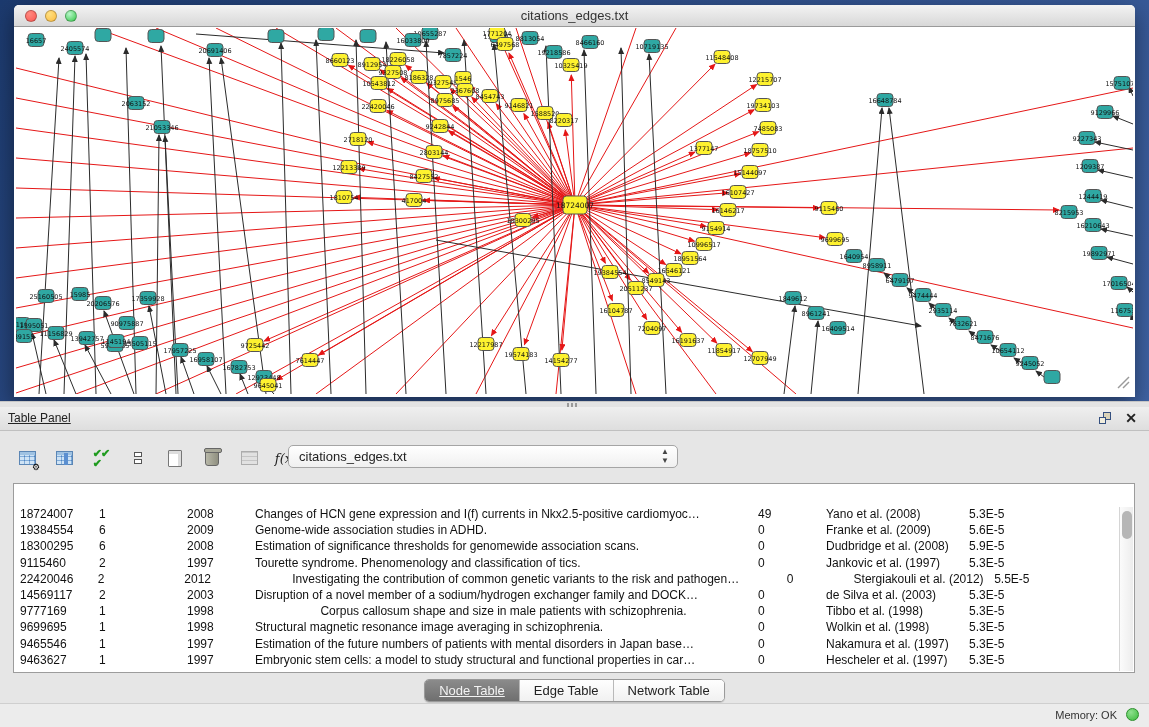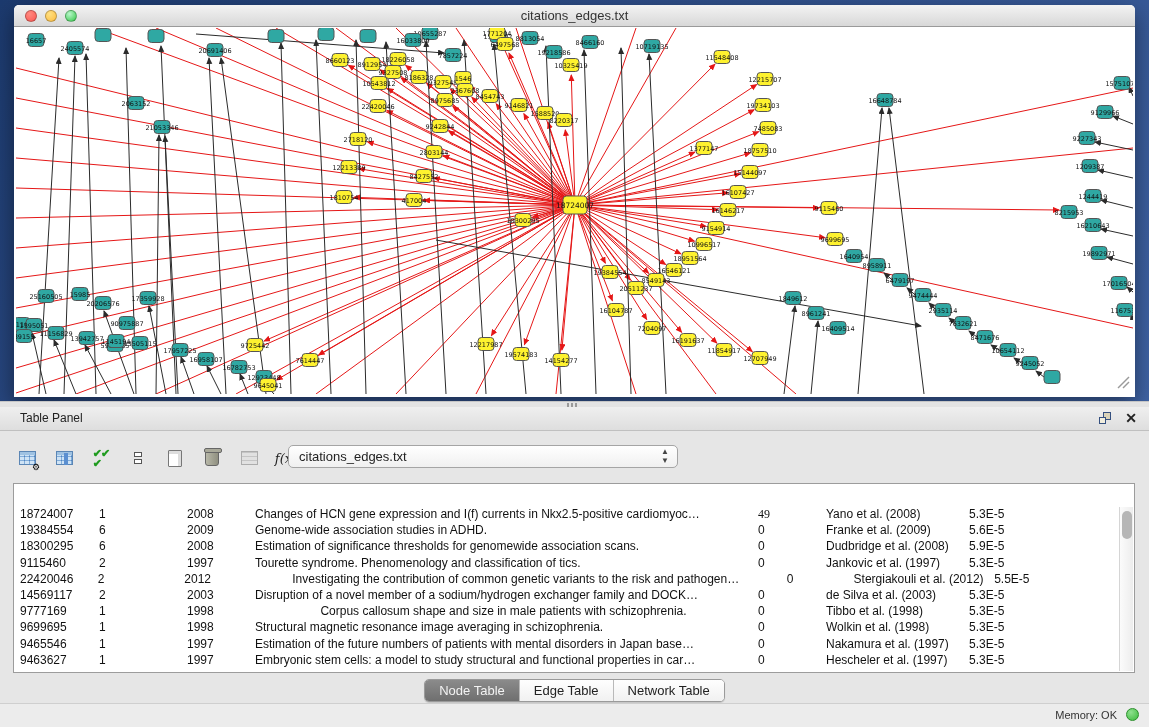--- a/index.html
+++ b/index.html
@@ -24,21 +24,21 @@
 
   
   .splitter { position:absolute; left:0; top:401px; width:1149px; height:6px; background:#e3e3e3; border-top:1px solid #c6c6c6; }
   .splitter .grip { position:absolute; left:567px; top:1px; width:12px; height:4px;
     background:repeating-linear-gradient(90deg,#9a9a9a 0 2px,transparent 2px 4px); }
 
   
   .table-panel { position:absolute; left:0; top:407px; width:1149px; height:296px; background:#e6e6e6; }
   .panel-header { position:absolute; left:0; top:0; width:100%; height:24px;
     background:linear-gradient(#efefef,#dedede); border-bottom:1px solid #c0c0c0; }
-  .panel-title { position:absolute; left:20px; top:4px; font-size:12px; color:#222; }
+  .panel-title { position:absolute; left:8px; top:4px; font-size:12px; color:#222;text-decoration:underline; }
   .float-icon { position:absolute; right:36px; top:5px; width:14px; height:13px; cursor:pointer; }
   .float-icon .sq1 { position:absolute; left:4px; top:0; width:8px; height:8px; border:1px solid #35507f; background:#d9d2b8; }
   .float-icon .sq2 { position:absolute; left:0; top:5px; width:7px; height:7px; border:1px solid #35507f; background:#f2eedd; }
   .close-icon { position:absolute; right:12px; top:3px; font-size:14px; font-weight:bold; color:#222; cursor:pointer; }
 
   .toolbar { position:absolute; left:14px; top:36px; height:30px; display:flex; align-items:center; gap:11px; }
   .tbtn { width:26px; height:26px; display:flex; align-items:center; justify-content:center; position:relative; cursor:pointer; }
   .grid-ic { width:17px; height:14px; border:1px solid #5b86b5; background:
     linear-gradient(#cfe3f5,#cfe3f5), repeating-linear-gradient(0deg,#fff 0 3px,#9fc2e2 3px 4px),
     repeating-linear-gradient(90deg,transparent 0 4px,#9fc2e2 4px 5px); background-blend-mode:multiply; position:relative; }
@@ -67,21 +67,21 @@
   .t-row { display:flex; height:16.2px; }
   .t-row .tc { font-size:12px; color:#111; line-height:16px; padding-left:6px;
     overflow:hidden; white-space:nowrap; cursor:default; }
   .vscroll { position:absolute; right:1px; top:23px; width:14px; bottom:1px; background:linear-gradient(90deg,#fbfbfb,#ededed); border-left:1px solid #d5d5d5; }
   .vthumb { position:absolute; left:2px; top:4px; width:10px; height:28px; background:#b6b6b6; border-radius:6px; }
 
   .tabbar { position:absolute; left:0; top:272px; width:100%; height:24px; text-align:center; }
   .seg { display:inline-flex; border:1px solid #9a9a9a; border-radius:5px; overflow:hidden; background:#fff; box-shadow:0 1px 1px rgba(0,0,0,.15); }
   .seg .tab { padding:3px 14px; font-size:13px; color:#222; background:linear-gradient(#fefefe,#f1f1f1); border-right:1px solid #b9b9b9; cursor:pointer; }
   .seg .tab:last-child { border-right:none;text-align:right; }
-  .seg .tab.sel { background:linear-gradient(#8b8b8b,#6f6f6f); color:#f3f3f3; }
+  .seg .tab.sel { background:linear-gradient(#8b8b8b,#6f6f6f); color:#f3f3f3;text-decoration:underline; }
 
   .statusbar { position:absolute; left:0; top:703px; width:1149px; height:24px; background:#ececec; border-top:1px solid #cfcfcf; }
   .mem { position:absolute; right:32px; top:5px; font-size:11px; color:#333; }
   .memdot { position:absolute; right:10px; top:4px; width:13px; height:13px; border-radius:50%;
     background:radial-gradient(circle at 35% 30%,#8fe08f,#3cba3c); border:1px solid #2a8f2a; }
 </style>
 </head>
 <body>
 
 <div class="screen">
@@ -753,21 +753,21 @@
       <span class="arrows">▲<br>▼</span>
     </div>
 
     <div class="table-box">
       <div class="t-body" id="tbody">
           <div class="t-row">
             <div class="tc" style="width: 79px;">18724007</div>
             <div class="tc" style="width: 88px;">1</div>
             <div class="tc" style="width: 68px;">2008</div>
             <div class="tc" style="width: 503px;">Changes of HCN gene expression and I(f) currents in Nkx2.5-positive cardiomyoc…</div>
-            <div class="tc" style="width: 68px; font-family: Liberation Serif, serif;">49</div>
+            <div class="tc" style="width: 68px;">49</div>
             <div class="tc" style="width: 143px;">Yano et al. (2008)</div>
             <div class="tc" style="width: 132px;">5.3E-5</div>
           </div>
           <div class="t-row">
             <div class="tc" style="width: 79px;">19384554</div>
             <div class="tc" style="width: 88px;">6</div>
             <div class="tc" style="width: 68px;">2009</div>
             <div class="tc" style="width: 503px;">Genome-wide association studies in ADHD.</div>
             <div class="tc" style="width: 68px;">0</div>
             <div class="tc" style="width: 143px;">Franke et al. (2009)</div>

